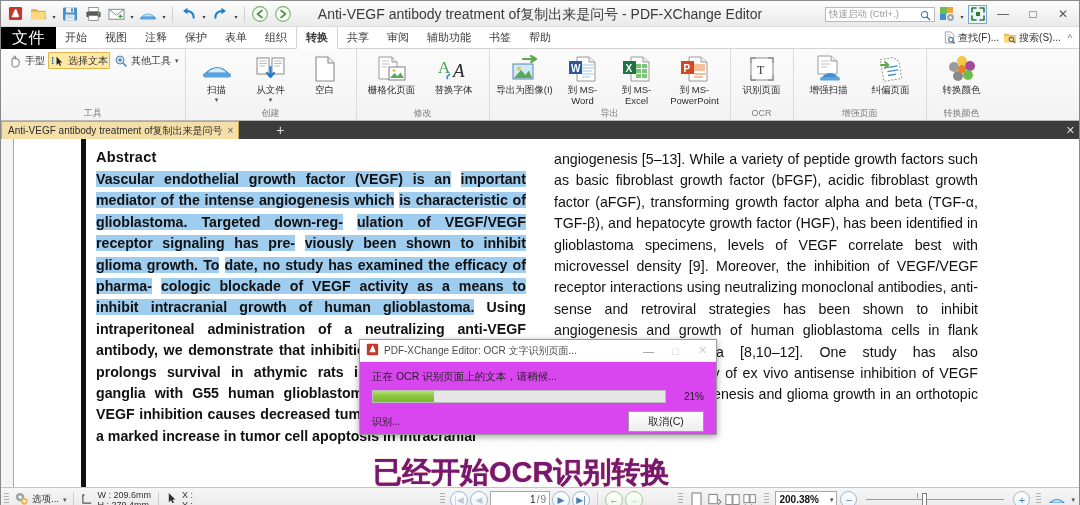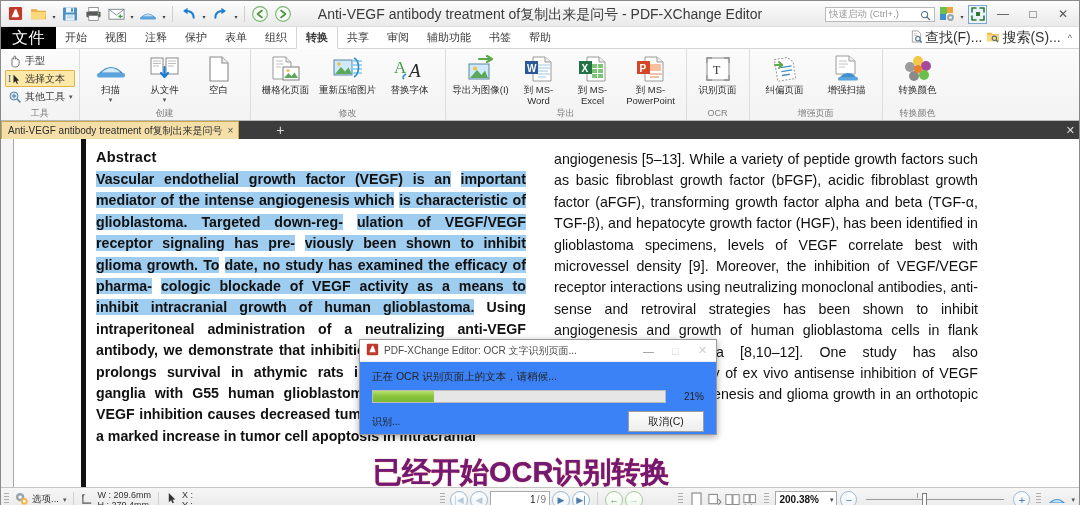--- a/index.html
+++ b/index.html
@@ -86,21 +86,21 @@
     border-left: 1px solid #d4d4d4;
     border-right: 1px solid #d4d4d4;
     border-bottom: 1px solid #fdfdfd;
     margin-bottom: -1px;
     font-weight: bold;
   }
   .tabs-right {
     position: absolute; right: 0; top: 0; height: 22px;
     display: flex; align-items: center; gap: 4px; padding-right: 4px;
   }
-  .mini-cmd { display:flex; align-items:center; gap:2px; font-size:14px; color:#333; }
+  .mini-cmd { display:flex; align-items:flex-start; gap:2px; font-size:10px; color:#333; }
   .chev { font-size: 9px; color: #666; padding: 0 3px; }
 
   
   .ribbon {
     height: 72px;
     background: linear-gradient(to bottom,#fbfbfb 0%, #f3f3f3 100%);
     border-bottom: 1px solid #b9b9b9;
     display: flex; align-items: stretch;
     position: relative;
   }
@@ -111,21 +111,21 @@
     border-right: 1px solid #dcdcdc;
     position: relative;
   }
   .rgroup-items { display: flex; align-items: flex-start; height: 58px; }
   .rgroup-label {
     text-align: center; font-size: 9px; color: #7d7d7d;
     height: 12px; line-height: 11px;
   }
 
   
-  .tool-list { display: flex; flex-direction: column; justify-content: center; gap: 1px; padding-top:1px;}
+  .tool-list { display: flex; flex-direction: row; justify-content: center; gap: 1px; padding-top:1px;}
   .tool-row {
     display: flex; align-items: center; gap: 3px;
     font-size: 10px; color: #333;
     height: 17px; padding: 0 2px;
   }
   .tool-row.sel {
     background: #ffe9a8;
     border: 1px solid #e0b54c;
     border-radius: 1px;
     padding: 0 1px;
@@ -209,21 +209,21 @@
     font-family: "Liberation Sans","DejaVu Sans",sans-serif;
   }
   .ptext.bold { font-weight: bold; }
   .hl { background: #9fcdf0; }
 
   
   .dialog {
     position: absolute;
     left: 358px; top: 200px;
     width: 358px; height: 96px;
-    background: #3b82f6;
+    background: #d946ef;
     border: 1px solid #9a9a9a;
     box-shadow: 0 2px 7px rgba(0,0,0,.35);
     z-index: 40;
   }
   .dlg-title {
     height: 22px;
     background: #ffffff;
     display: flex; align-items: center;
     padding-left: 6px; gap: 5px;
     border-bottom: 1px solid #eee;
@@ -562,32 +562,20 @@
                 <rect x="13" y="12" width="16" height="13" fill="#fff" stroke="#7f7f7f" stroke-width="1"></rect>
                 <path d="M14 23 l4.5-5 3 3.2 3-3.8 3.5 5.6z" fill="#5aa85a"></path>
                 <circle cx="18" cy="15.5" r="1.6" fill="#f0c040"></circle>
               </svg>
           </span>
           <span class="lbl">栅格化页面</span>
         </div>
         <div class="bigbtn wide">
           <span class="bigic">
             <svg width="32" height="28" viewBox="0 0 32 28">
-                <rect x="2" y="5" width="18" height="15" fill="#cfe8fa" stroke="#5a86a8" stroke-width="1"></rect>
-                <path d="M3 19 l6-7 4 4.5 3.5-4 3.5 6.5z" fill="#5aa85a"></path>
-                <circle cx="7" cy="9" r="1.8" fill="#f0c040"></circle>
-                <path d="M20 6 l10 0 M20 10 l10 0 M20 14 l10 0 M20 18 l10 0" stroke="#7fc9f0" stroke-width="1.4"></path>
-                <path d="M22 3 C28 6 28 18 22 22" fill="none" stroke="#2f8ec9" stroke-width="1.6"></path>
-              </svg>
-          </span>
-          <span class="lbl">重新压缩图片</span>
-        </div>
-        <div class="bigbtn wide">
-          <span class="bigic">
-            <svg width="32" height="28" viewBox="0 0 32 28">
                 <text x="0" y="18" font-size="17" font-family="serif" fill="#4a9a4a">A</text>
                 <text x="15" y="22" font-size="19" font-family="serif" font-style="italic" fill="#2a2a2a">A</text>
                 <path d="M12 19 C9 21 8 23 10 24" fill="none" stroke="#2f8ec9" stroke-width="1.6"></path>
               </svg>
           </span>
           <span class="lbl">替换字体</span>
         </div>
       </div>
       <div class="rgroup-label">修改</div>
     </div>
@@ -667,40 +655,40 @@
         </div>
       </div>
       <div class="rgroup-label">OCR</div>
     </div>
 
     <div class="rgroup">
       <div class="rgroup-items">
         <div class="bigbtn wide">
           <span class="bigic">
             <svg width="30" height="28" viewBox="0 0 30 28">
+                <path d="M4 1h13l6 5v13H4z" fill="#fff" stroke="#9a9a9a" stroke-width="1"></path>
+                <path d="M17 1v5h6" fill="#eee" stroke="#9a9a9a" stroke-width="1"></path>
+                <path d="M7 6h8M7 9h9M7 12h6" stroke="#c2c2c2" stroke-width="1"></path>
+                <path d="M8 22 Q16 14 24 22 Z" fill="#3f8fd0"></path>
+                <rect x="6" y="22" width="20" height="3.6" rx="1.7" fill="#5ba3dd"></rect>
+              </svg>
+          </span>
+          <span class="lbl">增强扫描</span>
+        </div>
+        <div class="bigbtn wide">
+          <span class="bigic">
+            <svg width="30" height="28" viewBox="0 0 30 28">
                 <g transform="rotate(-9 15 14)">
                   <path d="M6 3h13l5 5v17H6z" fill="#fff" stroke="#9a9a9a" stroke-width="1" stroke-dasharray="2 1.5"></path>
                   <path d="M11 12h11M11 16h11M11 20h8" stroke="#4a8fc4" stroke-width="1.4"></path>
                 </g>
                 <path d="M5 10 h7 M9 7 l3.3 3 -3.3 3" fill="none" stroke="#5aa84a" stroke-width="1.9" stroke-linecap="round" stroke-linejoin="round"></path>
               </svg>
           </span>
           <span class="lbl">纠偏页面</span>
-        </div>
-        <div class="bigbtn wide">
-          <span class="bigic">
-            <svg width="30" height="28" viewBox="0 0 30 28">
-                <path d="M4 1h13l6 5v13H4z" fill="#fff" stroke="#9a9a9a" stroke-width="1"></path>
-                <path d="M17 1v5h6" fill="#eee" stroke="#9a9a9a" stroke-width="1"></path>
-                <path d="M7 6h8M7 9h9M7 12h6" stroke="#c2c2c2" stroke-width="1"></path>
-                <path d="M8 22 Q16 14 24 22 Z" fill="#3f8fd0"></path>
-                <rect x="6" y="22" width="20" height="3.6" rx="1.7" fill="#5ba3dd"></rect>
-              </svg>
-          </span>
-          <span class="lbl">增强扫描</span>
         </div>
       </div>
       <div class="rgroup-label">增强页面</div>
     </div>
 
     <div class="rgroup" style="border-right:none;">
       <div class="rgroup-items">
         <div class="bigbtn wide">
           <span class="bigic">
             <svg width="32" height="30" viewBox="0 0 32 30">

